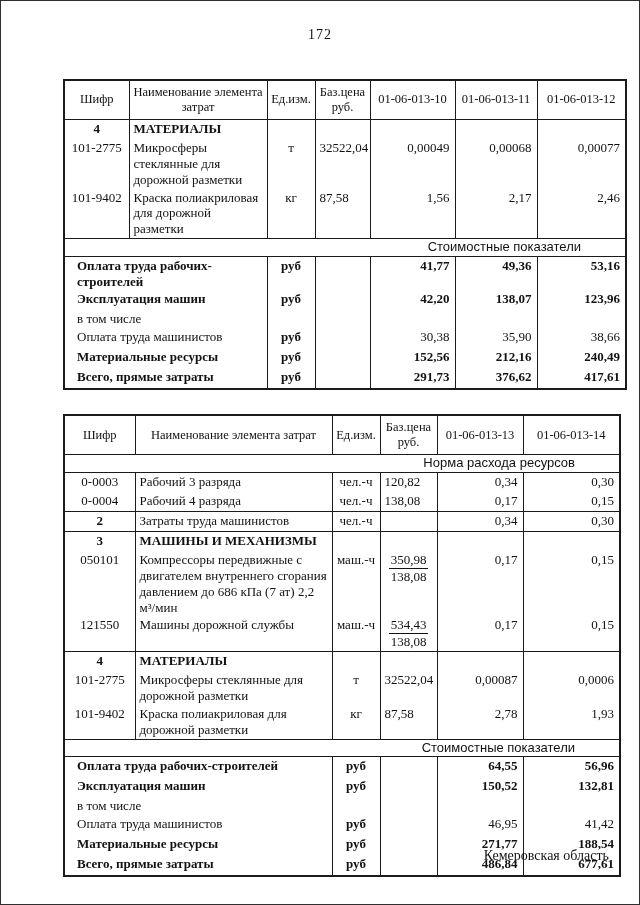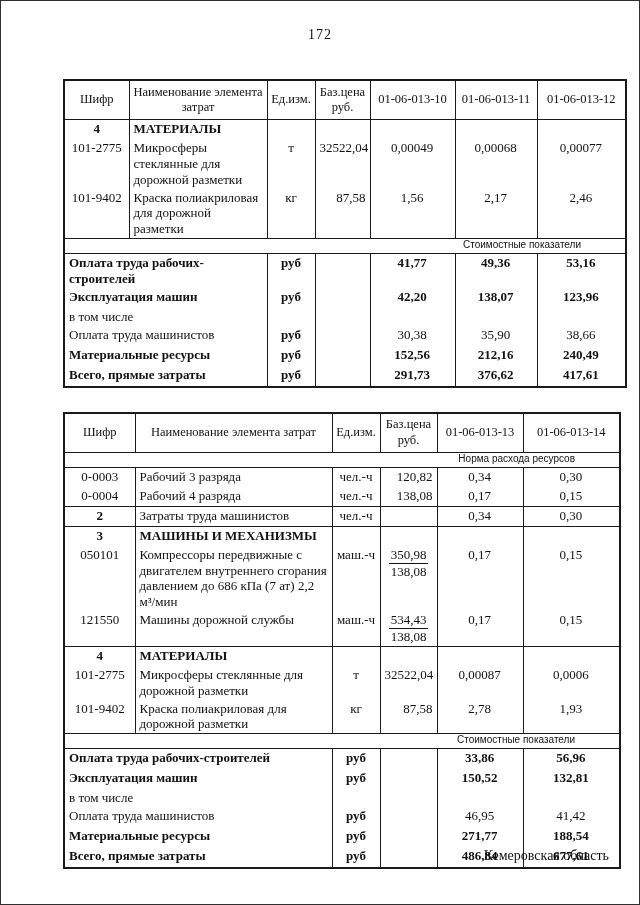--- a/index.html
+++ b/index.html
@@ -47,31 +47,31 @@
     padding:2px 1px;
     height:34px;
     white-space:nowrap;
   }
   .tbl tr.head td.wrap { white-space:normal; }
   tr.bt td { border-top:1px solid #1b1b1b; }
   tr.mini td {
     border-top:1px solid #1b1b1b;
     border-bottom:1px solid #1b1b1b;
     font-family:"Liberation Sans", sans-serif;
-    font-size:10px;
+    font-size:13px;
     text-align:right;
     padding:0 44px 1px 0;
     height:13px;
     line-height:1.2;
   }
   td.code { text-align:center; }
   td.unit { text-align:center; }
-  td.price { text-align:right; }
-  td.val { text-align:center; padding-right:5px;font-family:Liberation Serif, serif; }
-  td.lbl { padding-left:4px; }
+  td.price { text-align:left; }
+  td.val { text-align:right; padding-right:5px;font-family:Liberation Serif, serif; }
+  td.lbl { padding-left:12px; }
   .bd { font-weight:bold; }
   td.frac span { display:block; text-align:center; }
   span.fnum { margin:0 auto; width:-moz-fit-content; width:fit-content; border-bottom:1.4px solid #111; padding:0 2px; }
   tr.sp td { height:17px; }
   tr.cost td { height:18px; }
   tr.cost2 td { height:30px; }
   tr.sub td { height:15px; }
   .footer {
     position:absolute;
     top:847px; right:30px;
@@ -285,21 +285,21 @@
       <td class="val">2,78</td>
       <td class="val">1,93</td>
     </tr>
     <tr class="mini">
       <td colspan="6">Стоимостные показатели</td>
     </tr>
     <tr class="cost">
       <td class="lbl bd" colspan="2">Оплата труда рабочих-строителей</td>
       <td class="unit bd">руб</td>
       <td></td>
-      <td class="val bd">33,86</td>
+      <td class="val bd">64,55</td>
       <td class="val bd">56,96</td>
     </tr>
     <tr class="cost">
       <td class="lbl bd" colspan="2">Эксплуатация машин</td>
       <td class="unit bd">руб</td>
       <td></td>
       <td class="val bd">150,52</td>
       <td class="val bd">132,81</td>
     </tr>
     <tr class="sub">

